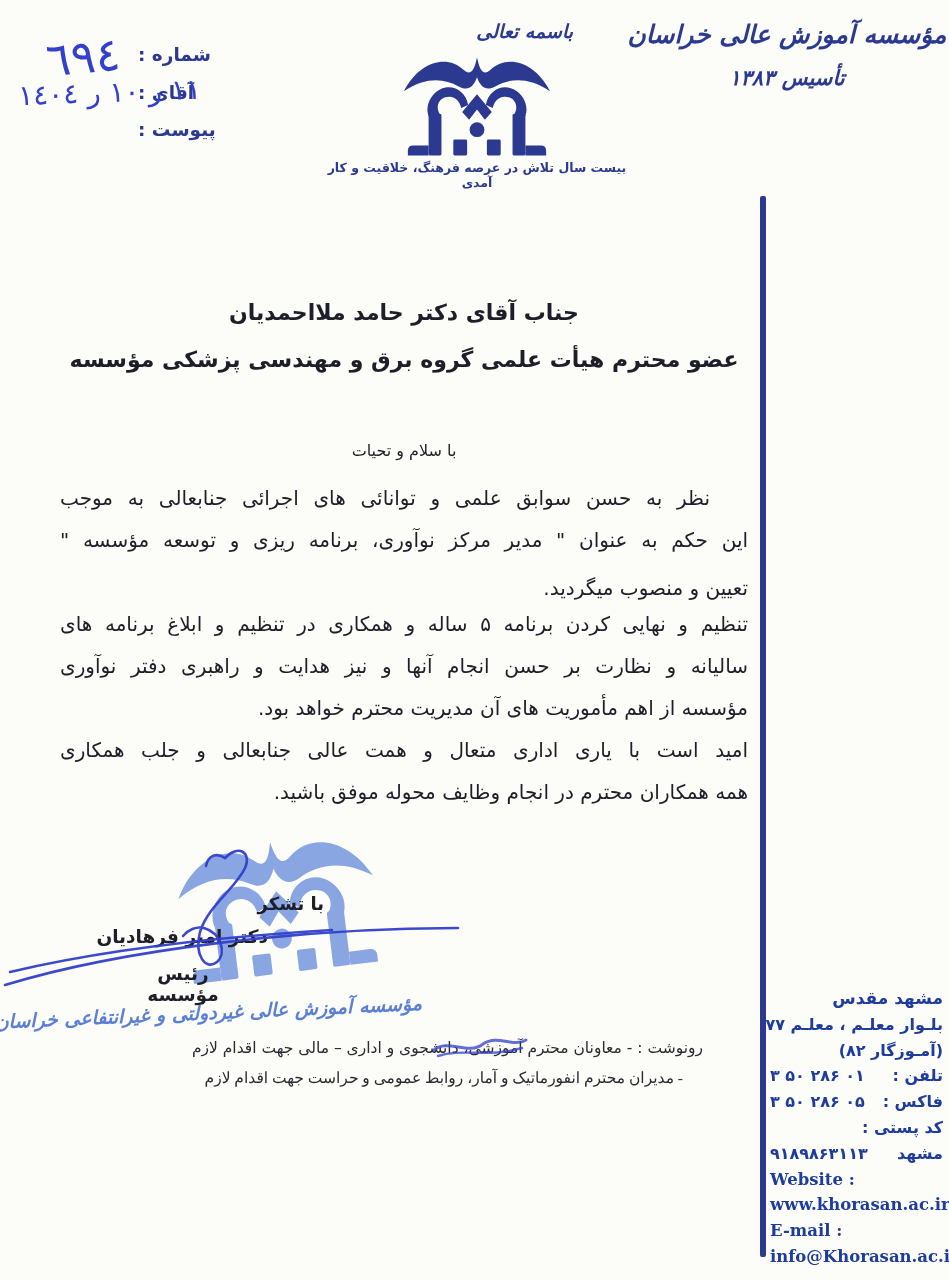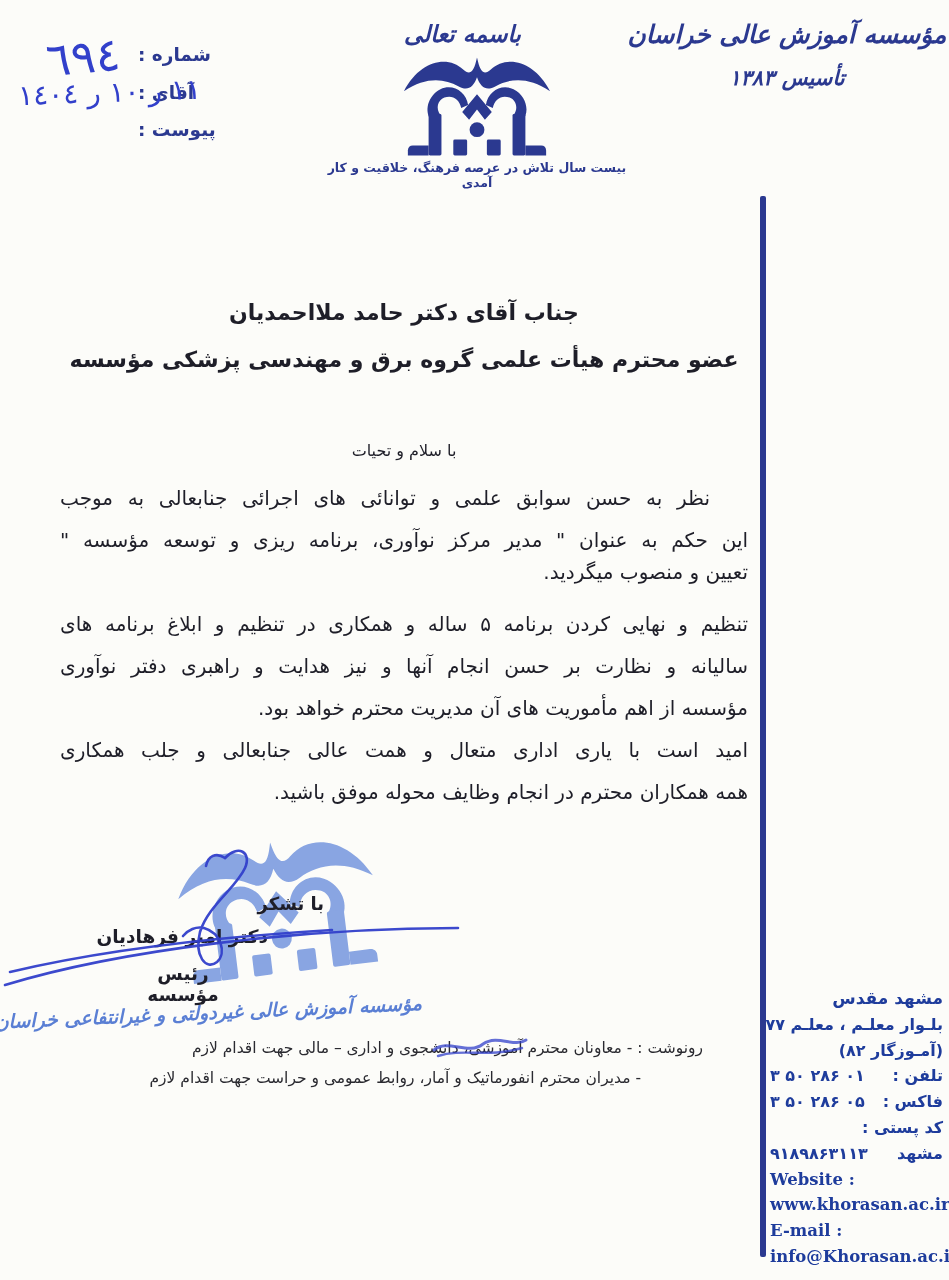--- a/index.html
+++ b/index.html
@@ -20,23 +20,23 @@
   .abs{position:absolute;}
 
   
   .ref-label{position:absolute;right:701px;width:110px;text-align:left;
     color:var(--navy);font-weight:bold;font-size:18.5px;direction:rtl;}
   .hw{color:var(--ink);direction:rtl;white-space:nowrap;}
   .hw-number{left:46px;top:30px;font-size:46px;letter-spacing:9px;transform:rotate(-5deg);}
   .hw-date{left:18px;top:76px;font-size:28px;letter-spacing:2px;transform:rotate(-2deg);}
 
   
-  .bismillah{left:404px;top:20px;width:160px;text-align:left;direction:rtl;
+  .bismillah{left:413px;top:20px;width:160px;text-align:right;direction:rtl;
     font-family:"DejaVu Serif","Liberation Serif",serif;font-style:italic;font-weight:bold;
-    font-size:23px;color:var(--navy);}
+    font-size:19px;color:var(--navy);}
   .logo{left:398px;top:50px;width:158px;height:112px;color:var(--navy);}
   .tagline{left:325px;top:160px;width:304px;text-align:center;direction:rtl;
     font-size:12.5px;font-weight:bold;color:var(--navy);}
   .years{left:325px;top:183px;width:304px;text-align:center;direction:ltr;
     font-size:17px;font-weight:bold;color:var(--navy);letter-spacing:2px;}
 
   
   .hdr-right{left:626px;top:12px;width:322px;text-align:center;direction:rtl;
     font-family:"DejaVu Serif","Liberation Serif",serif;font-style:italic;font-weight:bold;
     color:var(--navy);}
@@ -68,21 +68,21 @@
   .sig-name{left:116px;top:926px;width:152px;text-align:right;direction:rtl;
     font-size:18.5px;font-weight:bold;color:var(--body);white-space:nowrap;}
   .sig-title{left:126px;top:963px;width:114px;text-align:center;direction:rtl;
     font-size:18.5px;font-weight:bold;color:var(--body);}
   .ink-svg{left:0;top:810px;width:540px;height:260px;pointer-events:none;}
   .cc-ink{left:428px;top:1030px;width:108px;height:32px;pointer-events:none;}
 
   
   .cc{left:95px;top:1033px;width:608px;direction:rtl;color:#2a2a30;
     font-size:15.5px;line-height:30px;text-align:right;}
-  .cc .cc2{margin-right:62px;}
+  .cc .cc2{margin-right:20px;font-family:Liberation Serif, serif;}
 
   
   .contact{left:770px;top:986px;width:173px;direction:rtl;color:var(--contact);
     font-weight:bold;font-size:16px;}
   .c-row{height:25.8px;line-height:25.8px;text-align:right;white-space:nowrap;}
   .c-flex{display:flex;justify-content:space-between;}
   .c-num{direction:ltr;}
   .c-en{direction:ltr;text-align:left;
     font-family:"DejaVu Serif","Liberation Serif",serif;font-size:16.5px;}
 </style>
@@ -131,21 +131,21 @@
   </div>
 
   <div class="vrule abs"></div>
 
   <div class="lline rec" style="top:300px">جناب آقای دکتر حامد ملااحمدیان</div>
   <div class="lline rec" style="top:347px">عضو محترم هیأت علمی گروه برق و مهندسی پزشکی مؤسسه</div>
   <div class="lline salut" style="top:441px">با سلام و تحیات</div>
 
   <div class="lline bline j ind" style="top:486px">نظر به حسن سوابق علمی و توانائی های اجرائی جنابعالی به موجب</div>
   <div class="lline bline j" style="top:528px">این حکم به عنوان " مدیر مرکز نوآوری، برنامه ریزی و توسعه مؤسسه "</div>
-  <div class="lline bline e" style="top:560px">تعیین و منصوب میگردید.</div>
+  <div class="lline bline e" style="top:576px">تعیین و منصوب میگردید.</div>
   <div class="lline bline j" style="top:612px">تنظیم و نهایی کردن برنامه ۵ ساله و همکاری در تنظیم و ابلاغ برنامه های</div>
   <div class="lline bline j" style="top:654px">سالیانه و نظارت بر حسن انجام آنها و نیز هدایت و راهبری دفتر نوآوری</div>
   <div class="lline bline e" style="top:696px">مؤسسه از اهم مأموریت های آن مدیریت محترم خواهد بود.</div>
   <div class="lline bline j" style="top:738px">امید است با یاری اداری متعال و همت عالی جنابعالی و جلب همکاری</div>
   <div class="lline bline e" style="top:780px">همه همکاران محترم در انجام وظایف محوله موفق باشید.</div>
 
   <svg class="stamp abs" viewBox="0 0 160 112">
       <use href="#emblem"></use>
     </svg>
   <div class="sig-thanks abs">با تشکر</div>

